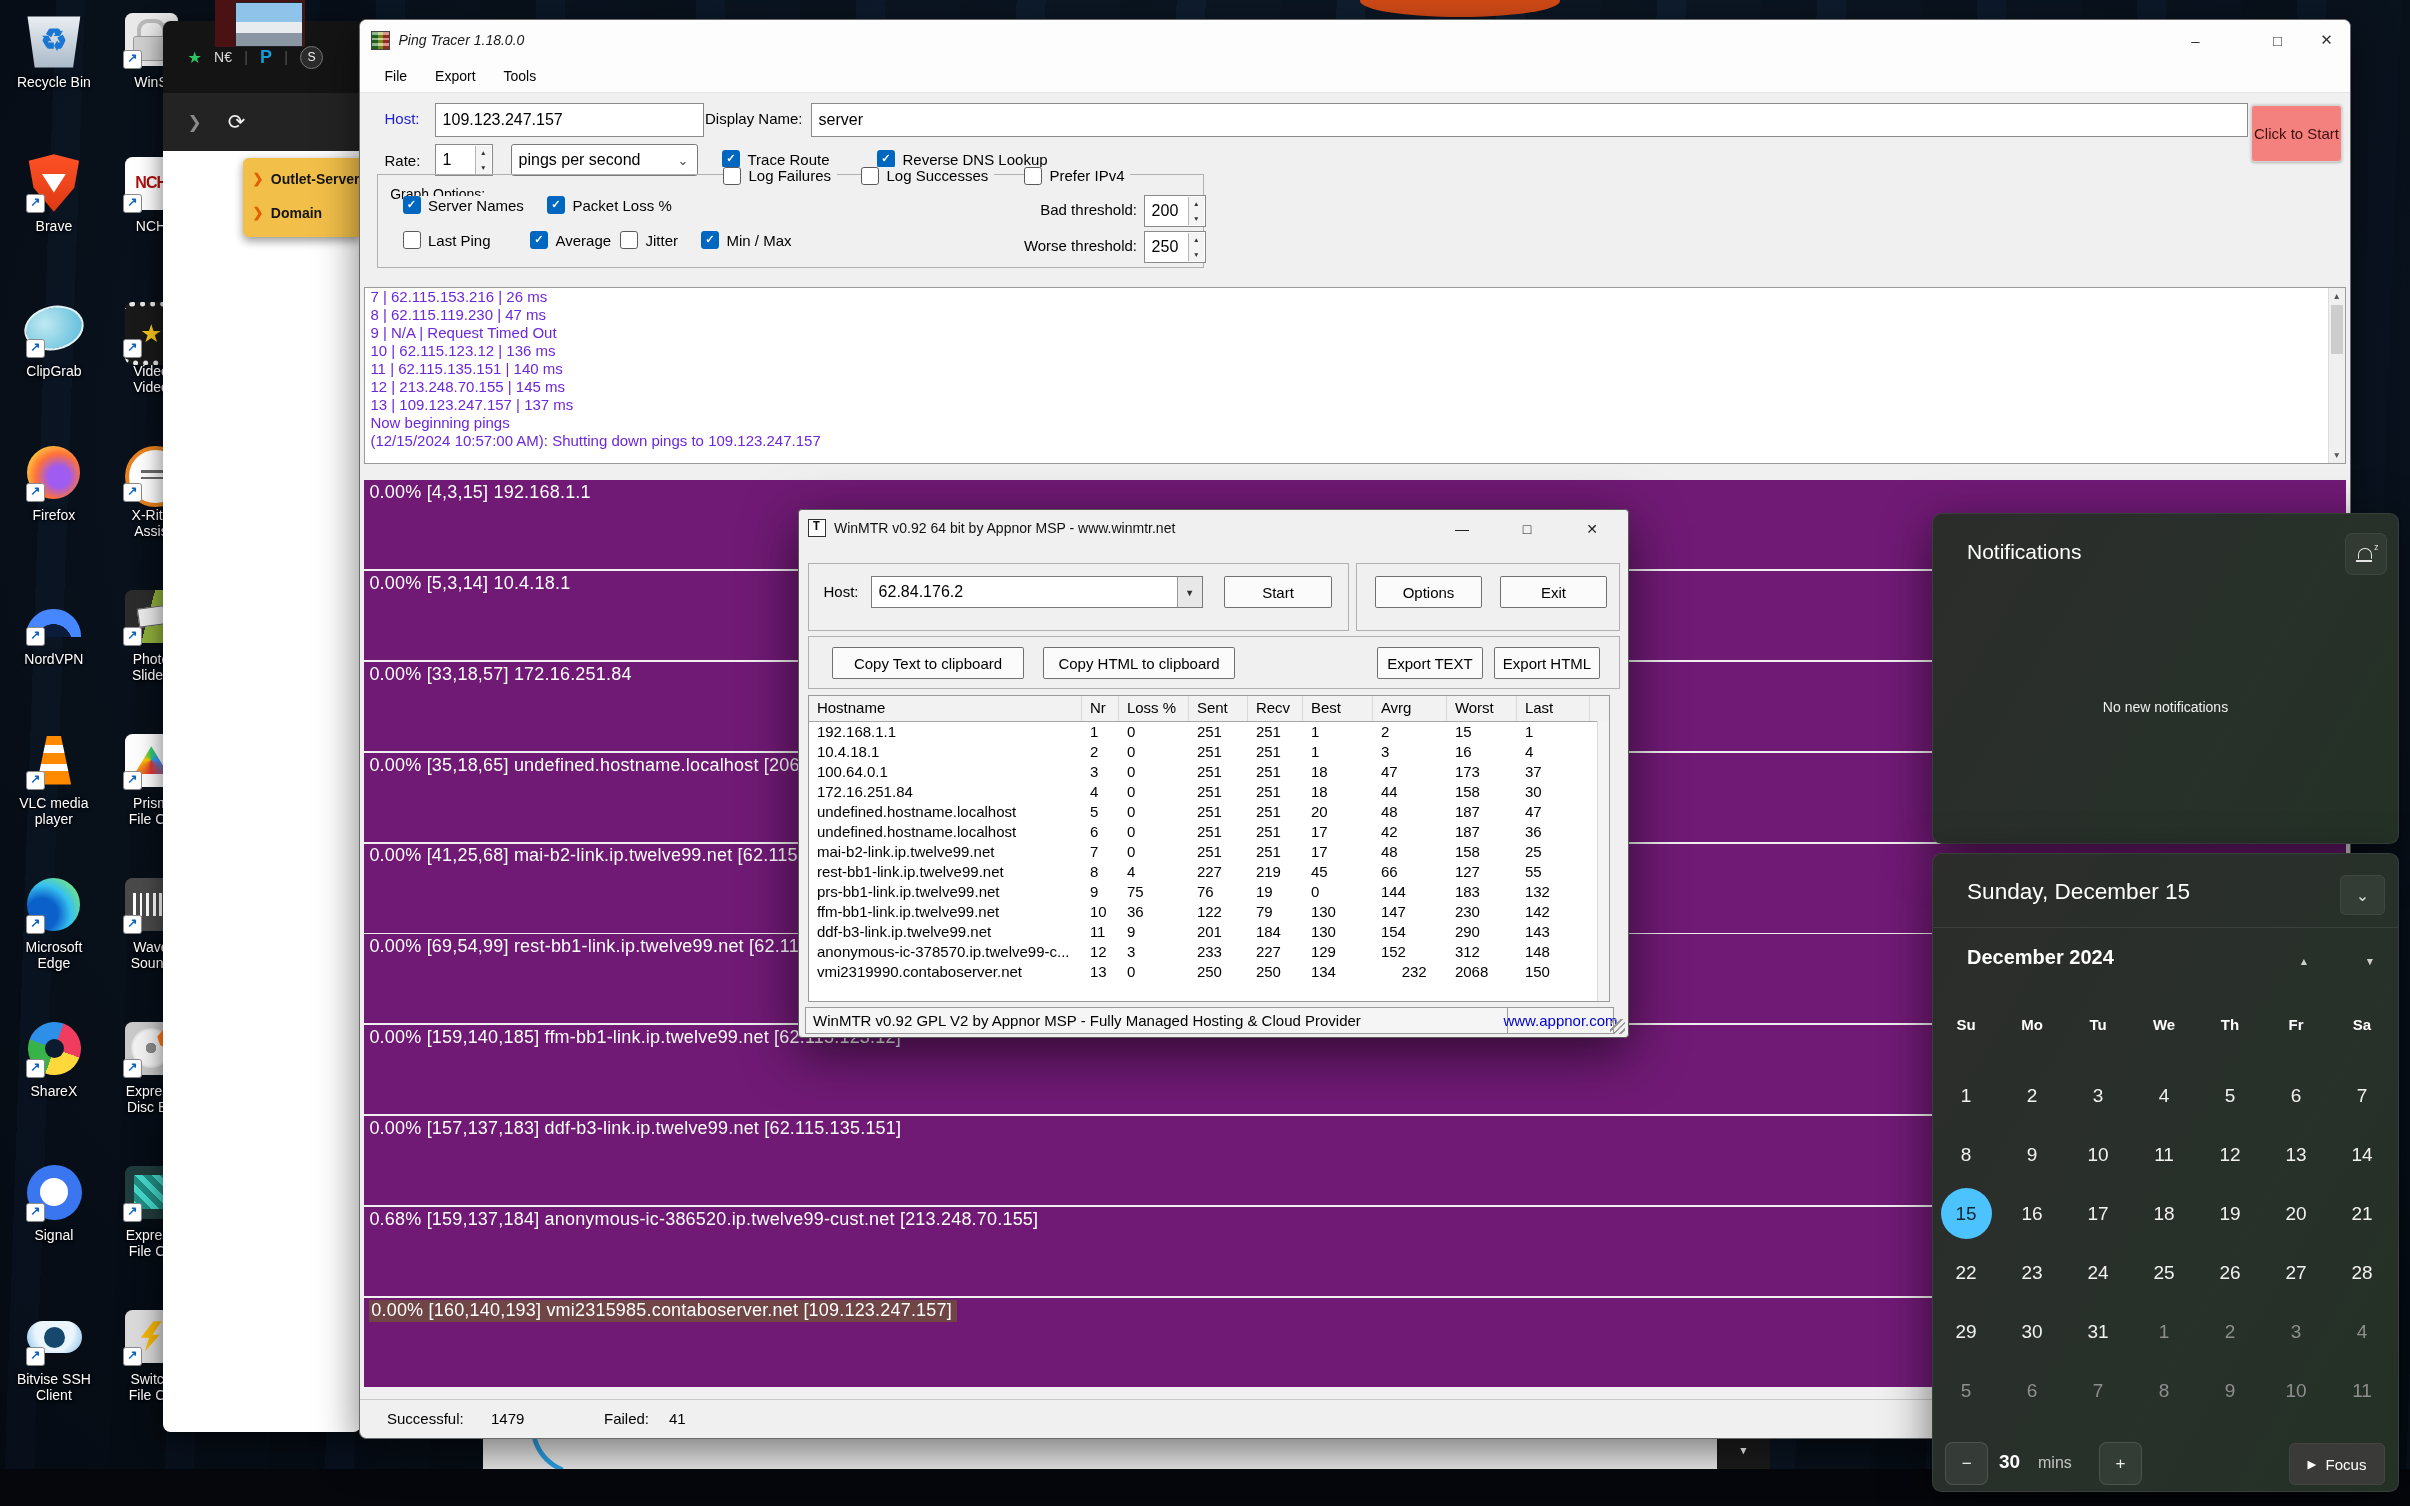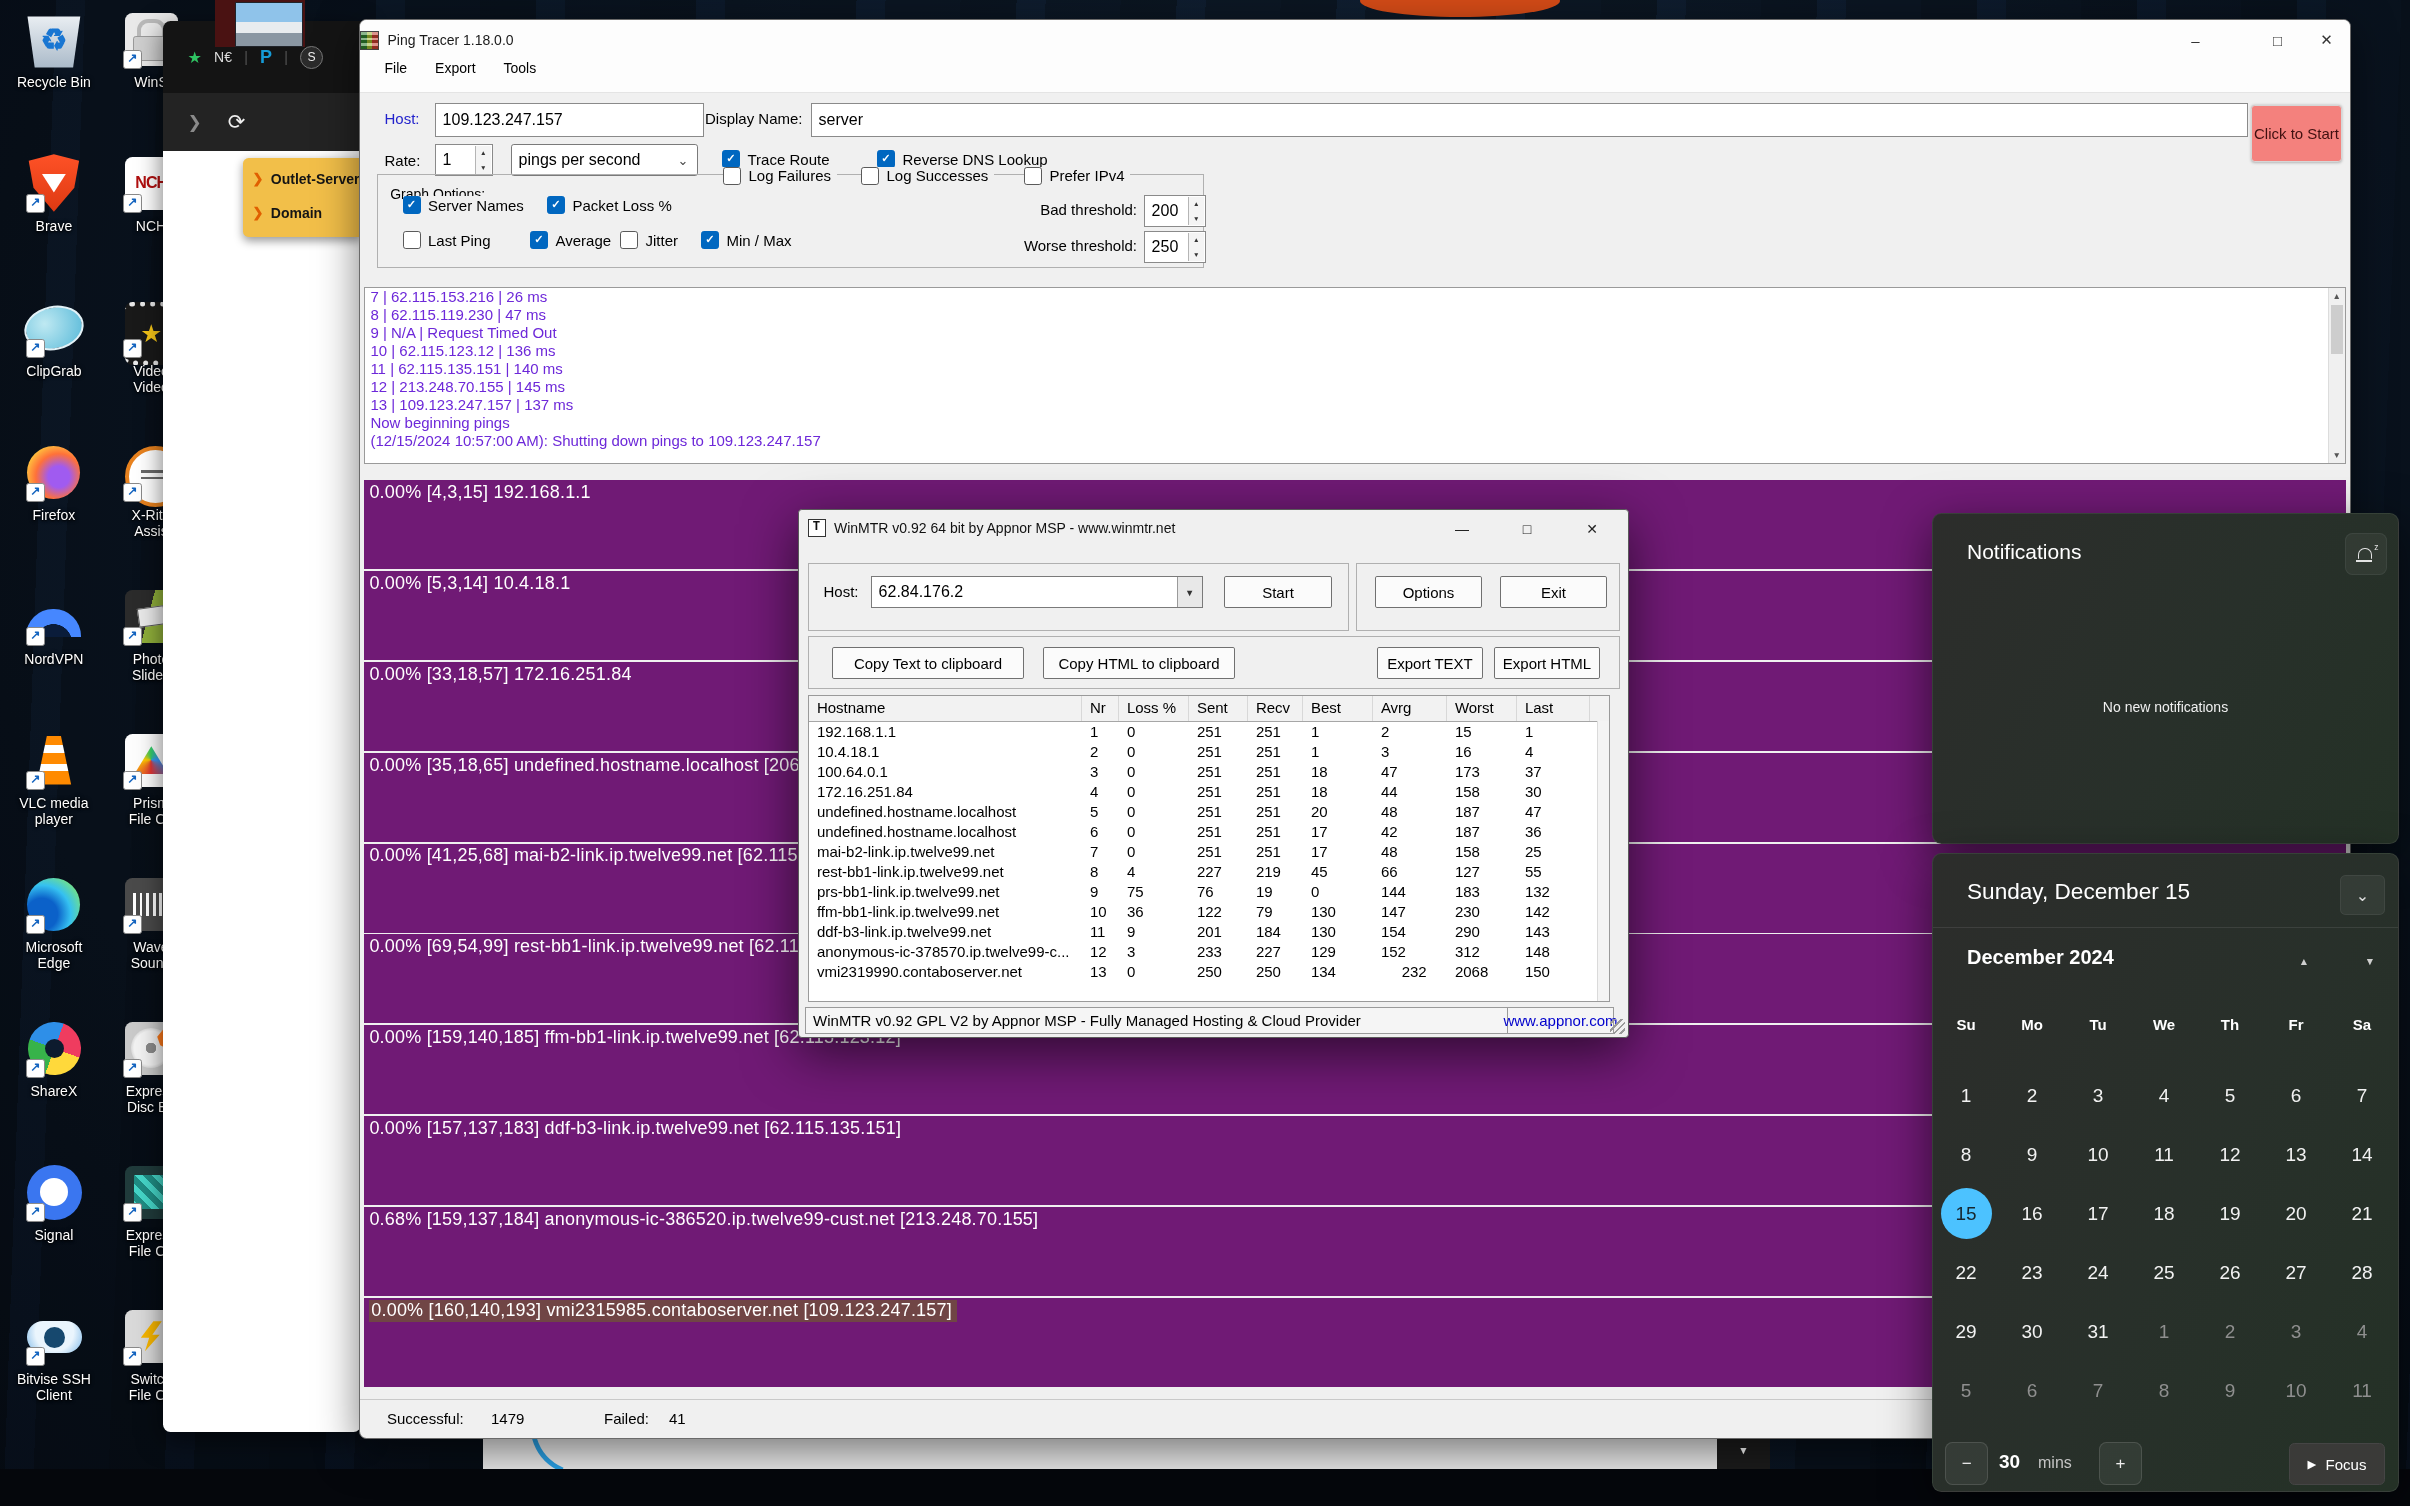--- a/index.html
+++ b/index.html
@@ -107,27 +107,27 @@
       padding-left:6.6px;}
   .spin{position:absolute;right:0.9px;top:0.9px;bottom:0.9px;width:15px;border-left:0.9px solid #b5b5b5;background:#f4f4f4;
       display:flex;flex-direction:column;}
   .spin span{flex:1;display:flex;align-items:center;justify-content:center;font-size:6.6px;color:#333;}
   .cbtn{position:absolute;background:#fbfbfb;border:0.9px solid #707070;border-radius:1.9px;display:flex;
       align-items:center;justify-content:center;font-size:15px;color:#000;}
 
   
   #ping{left:359px;top:19px;width:1990px;height:1418px;background:#f0f0f0;border:0.9px solid #6a6a6a;
       border-radius:7.5px;box-shadow:0 11.3px 41px rgba(0,0,0,.5);overflow:hidden;}
-  #pt-title{height:40px;background:#fdfdfd;display:flex;align-items:center;padding-left:0;gap:8.5px;}
+  #pt-title{height:40px;background:#fdfdfd;display:flex;align-items:center;padding-left:11px;gap:8.5px;font-style:italic;}
   #pt-ico{width:17px;height:17px;border:0.9px solid #444;
       background:linear-gradient(90deg,#2d7d2d 0 34%,#9db52d 34% 67%,#c23b2d 67%),
       repeating-linear-gradient(180deg,rgba(255,255,255,.45) 0 2.8px,rgba(0,0,0,.25) 2.8px 5.6px);
       background-blend-mode:overlay;}
   #pt-title .t{font-size:14px;color:#1a1a1a;}
-  #pt-menu{height:32px;background:#fdfdfd;border-bottom:0.9px solid #e4e4e4;display:flex;
+  #pt-menu{height:32px;background:#fdfdfd;border-bottom:0.9px solid #e4e4e4;display:flex;align-items:center;
       gap:28px;padding-left:24.5px;font-size:14px;}
   .plbl{position:absolute;font-size:15px;color:#000;}
   .blue{color:#2222cc;}
   #pt-start{position:absolute;left:1891px;top:85px;width:89px;height:55px;background:#f4817d;border:1.9px solid #d6d6d6;
       border-radius:3.8px;color:#401010;font-size:15px;line-height:19px;display:flex;align-items:center;justify-content:center;
       text-align:center;box-shadow:0 0.9px 2.8px rgba(0,0,0,.25);}
   #pt-log{position:absolute;left:3.8px;top:267px;width:1982px;height:177px;background:#fff;border:0.9px solid #9a9a9a;
       box-sizing:border-box;overflow:hidden;}
   .logline{font-size:15px;line-height:18px;padding-left:5.6px;color:#6d28d9;white-space:pre;}
   .vscroll{position:absolute;right:0;top:0;bottom:0;width:16px;background:#f0f0f0;border-left:0.9px solid #dcdcdc;}

